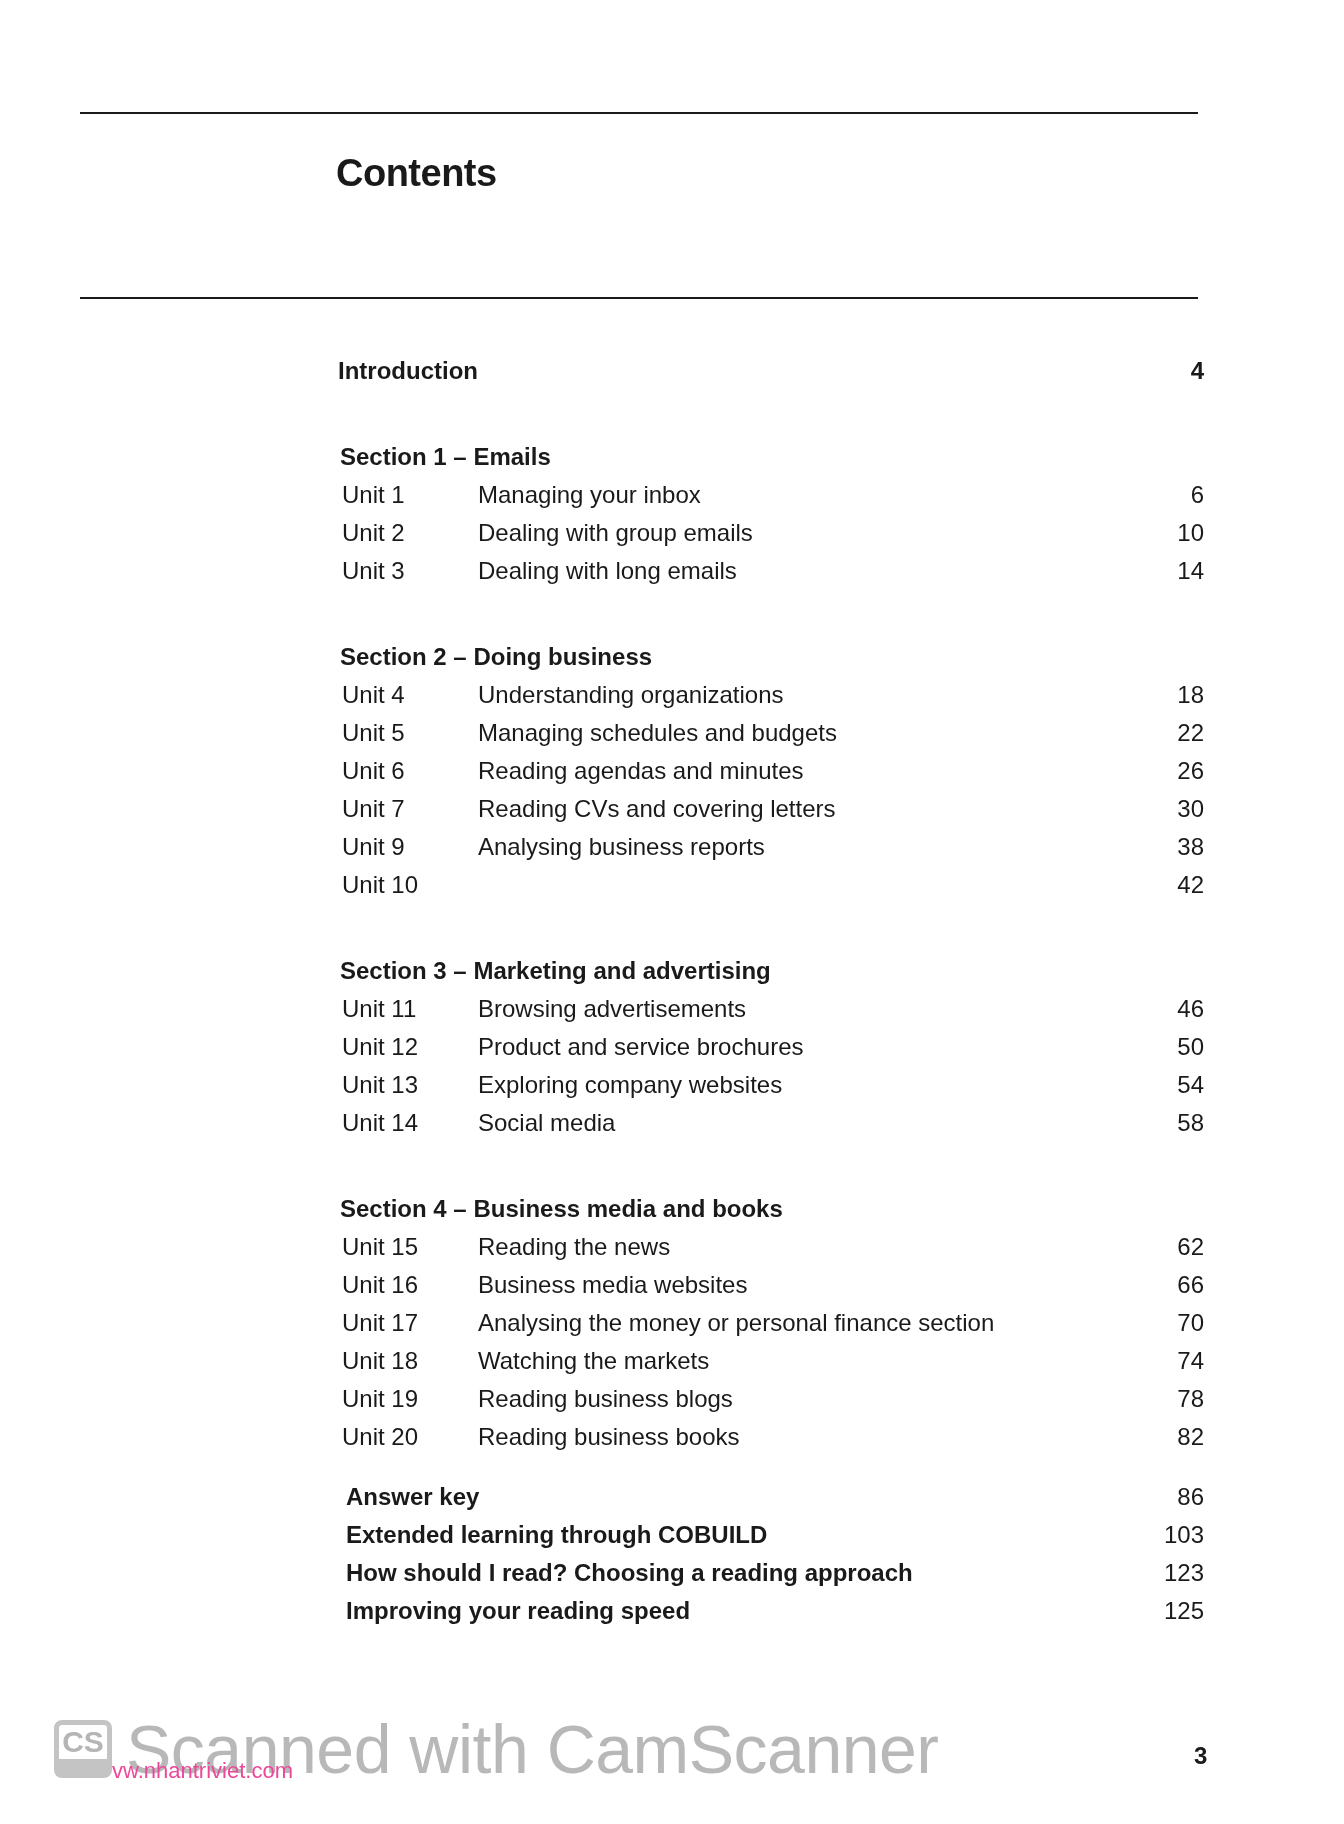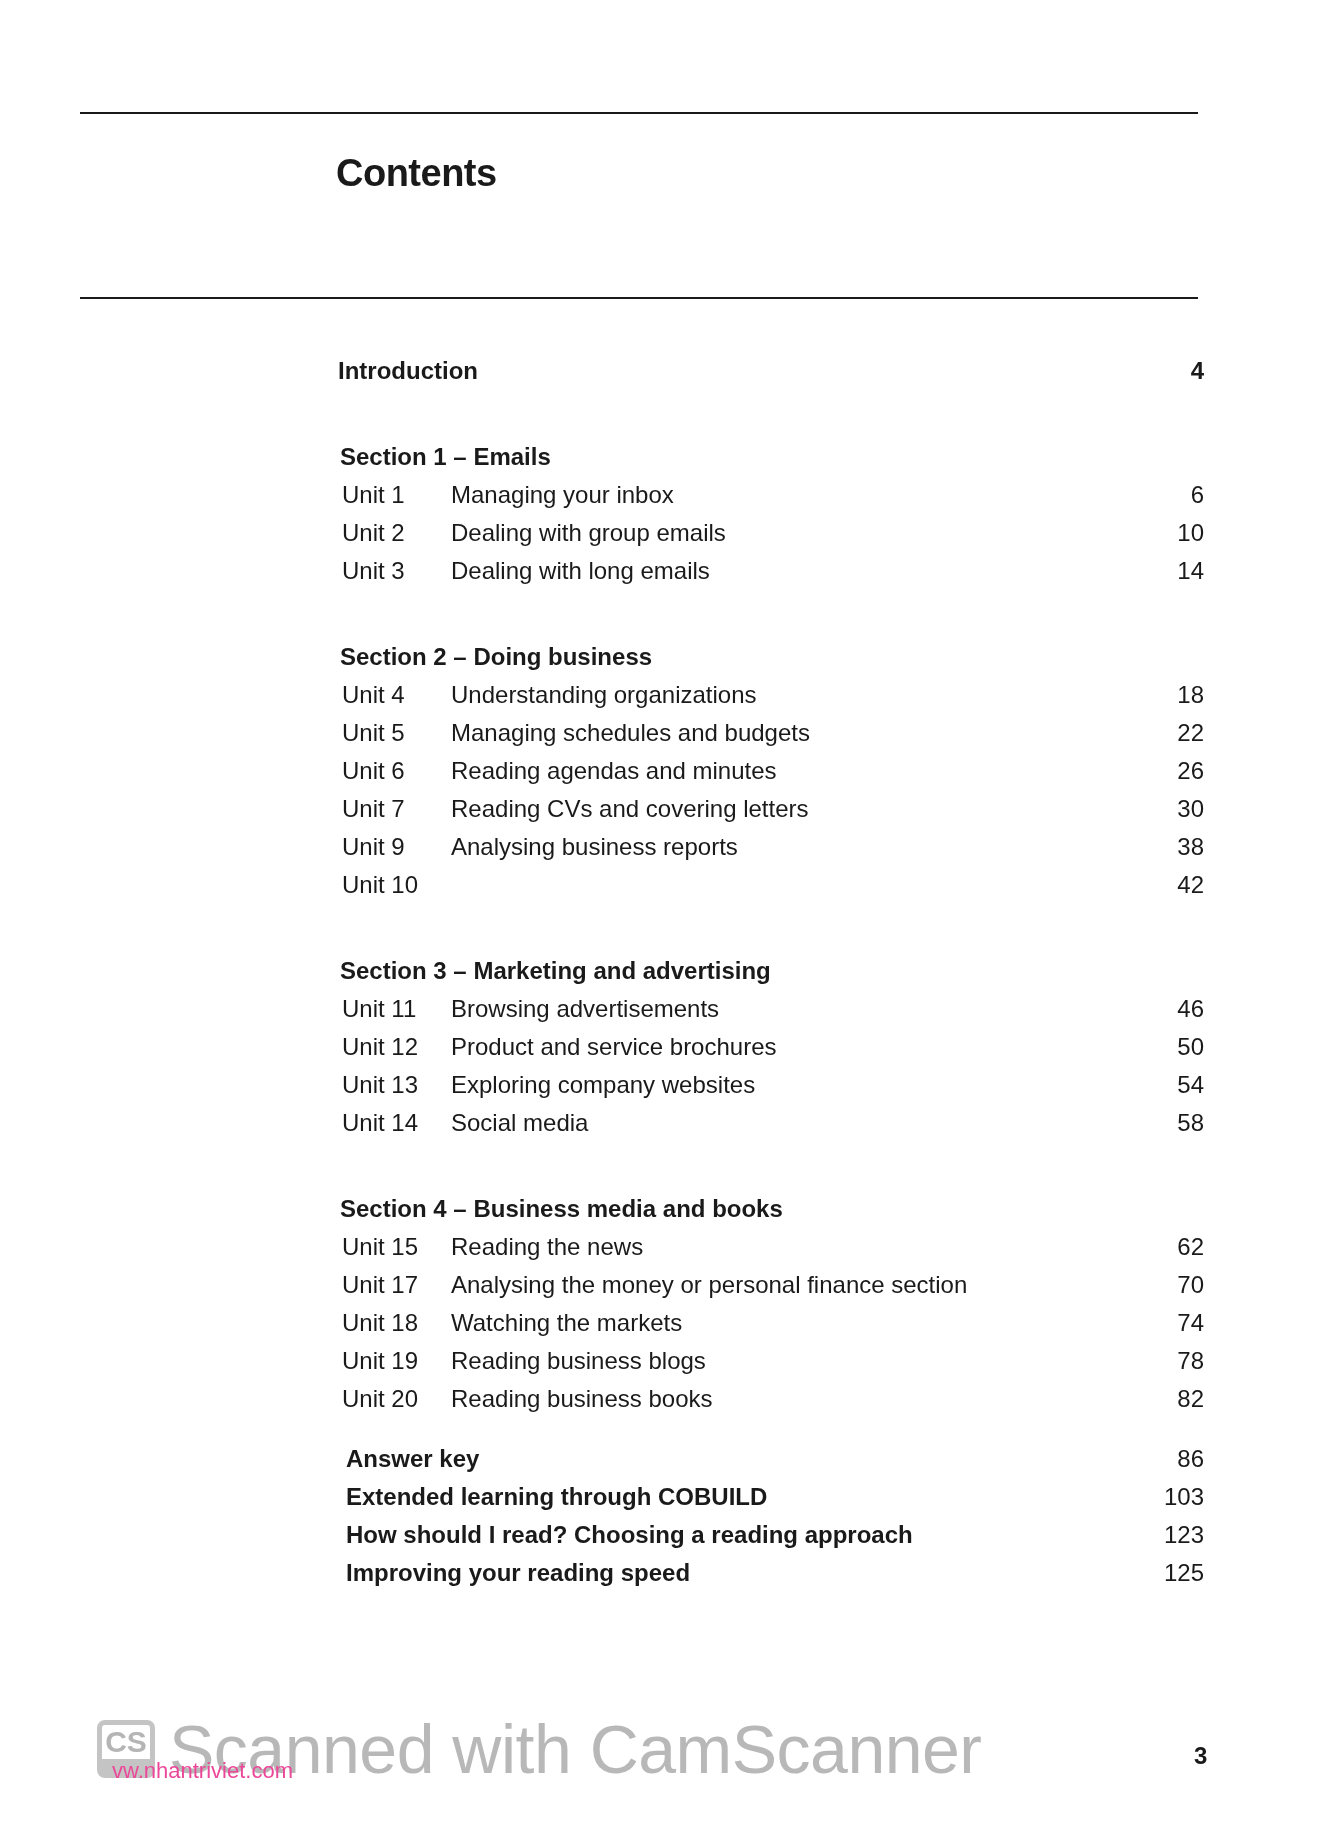--- a/index.html
+++ b/index.html
@@ -7,28 +7,28 @@
     width: 1344px; height: 1824px; background: #ffffff; position: relative; overflow: hidden;
     font-family: "Liberation Sans", sans-serif; color: #1a1a1a;
   }
   .rule { position: absolute; left: 80px; width: 1118px; height: 2px; background: #1a1a1a; }
   .rule.top { top: 112px; }
   .rule.bottom { top: 297px; }
   .title { position: absolute; left: 336px; top: 152px; font-size: 38px; font-weight: bold; letter-spacing: -0.5px; margin: 0; }
   .toc { position: absolute; left: 336px; top: 352px; width: 868px; }
   .row { position: relative; height: 38px; font-size: 24px; line-height: 38px; }
   .row .unit { position: absolute; left: 6px; }
-  .row .topic { position: absolute; left: 115px; }
+  .row .topic { position: absolute; left: 142px; }
   .row .page { position: absolute; right: 0; text-align: right; }
   .section-head { font-weight: bold; font-size: 24px; height: 38px; line-height: 38px; padding-left: 4px; }
   .intro { font-weight: bold; margin-bottom: 28px; }
   .intro .label { position: absolute; left: 2px; }
   .group { margin-bottom: 22px; margin-top: 48px; }
   .extra .label { position: absolute; left: 10px; font-weight: bold; }
-  .footer-watermark { position: absolute; left: 54px; top: 1718px; height: 62px; display: flex; align-items: center; margin-left: 43px; }
+  .footer-watermark { position: absolute; left: 54px; top: 1718px; height: 62px; display: flex; align-items: center; }
   .cs-logo { width: 58px; height: 58px; border: 5px solid #c4c4c4; border-radius: 8px; box-sizing: border-box; display: flex; align-items: flex-start; justify-content: center; color: #b5b5b5; font-weight: bold; font-size: 30px; line-height: 34px; background: linear-gradient(#fff 70%, #c4c4c4 70%); }
   .cs-text { font-size: 68px; color: #b8b8b8; margin-left: 14px; letter-spacing: -0.5px; }
   .site-url { position: absolute; left: 112px; top: 1758px; font-size: 22px; color: #ec4899; }
   .page-num { position: absolute; left: 1194px; top: 1742px; font-size: 24px; font-weight: bold; }
 </style>
 </head>
 <body>
 
 <div class="rule top"></div>
 <h1 class="title">Contents</h1>
@@ -114,20 +114,25 @@
         </div>
       </div>
       <div class="group">
         <div class="section-head">Section 4 – Business media and books</div>
         <div class="row">
           <span class="unit">Unit 15</span>
           <span class="topic">Reading the news</span>
           <span class="page">62</span>
         </div>
         <div class="row">
+          <span class="unit">Unit 16</span>
+          <span class="topic">Business media websites</span>
+          <span class="page">66</span>
+        </div>
+        <div class="row">
           <span class="unit">Unit 17</span>
           <span class="topic">Analysing the money or personal finance section</span>
           <span class="page">70</span>
         </div>
         <div class="row">
           <span class="unit">Unit 18</span>
           <span class="topic">Watching the markets</span>
           <span class="page">74</span>
         </div>
         <div class="row">

